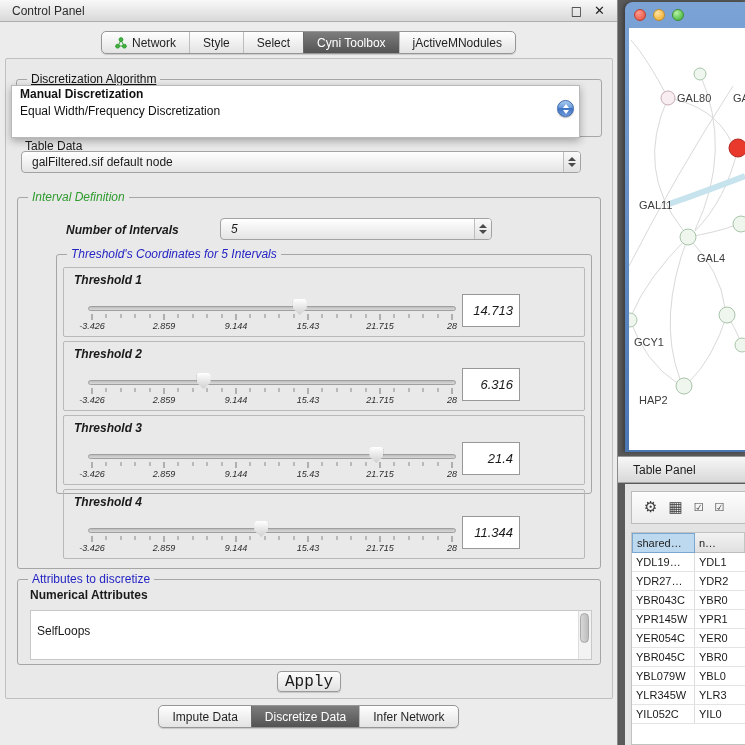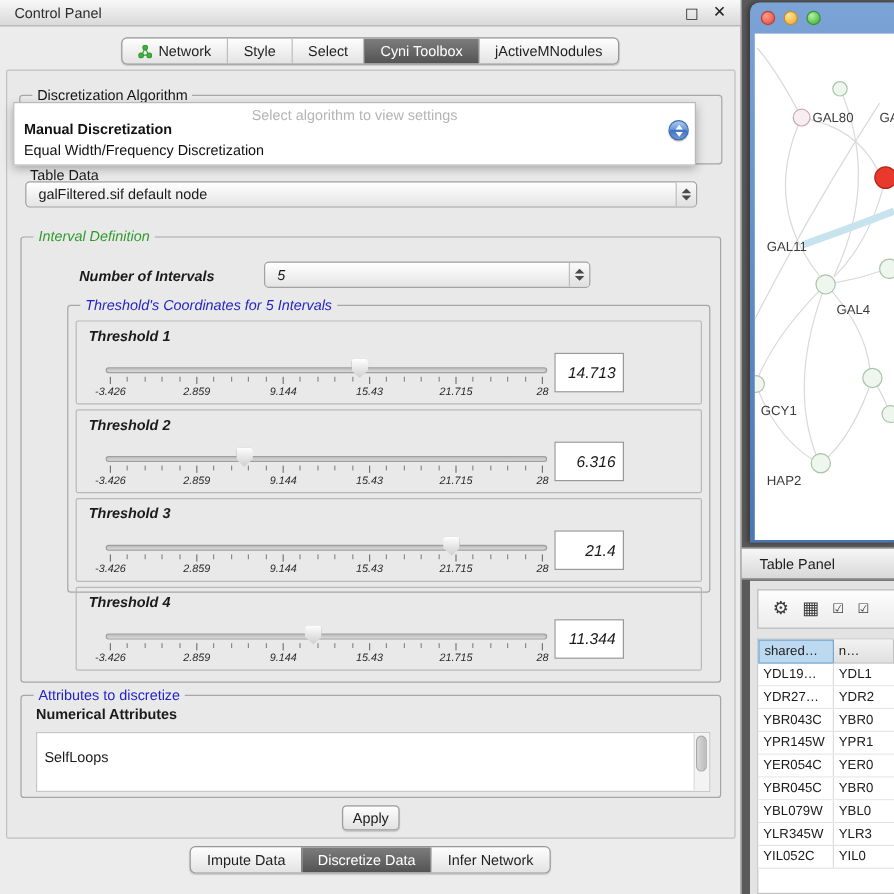--- a/index.html
+++ b/index.html
@@ -21,21 +21,21 @@
 .seg:first-child{border-left:none;}
 .seg.sel{background:linear-gradient(#7d7d7d,#535353);color:#fff;border-left-color:#6a6a6a;}
 .net-ico{display:flex;align-items:center;}
 
 .cp-content{position:absolute;left:5px;top:58px;width:608px;height:641px;background:#e9e9e9;border:1px solid #c0c0c0;border-radius:2px;}
 
 .group{position:absolute;border:1px solid #a6a6a6;border-radius:3px;}
 .group-title{position:absolute;top:-8px;left:10px;background:#e9e9e9;padding:0 4px;font-size:12px;line-height:15px;white-space:nowrap;}
 .gt-green{color:#2e9b2e;}
 .gt-blue{color:#2424c4;}
-.gt-black{color:#141414;}
+.gt-black{color:#141414;text-decoration:underline;}
 
 #discretization-group{left:10px;top:20px;width:586px;height:58px;}
 
 #algo-popup{position:absolute;left:5px;top:26px;width:569px;height:53px;background:#fff;border:1px solid #b9b9b9;box-shadow:0 3px 8px rgba(0,0,0,.3);z-index:20;}
 .pop-placeholder{text-align:center;color:#b4b4b4;font-size:12px;padding-top:3px;height:14px;line-height:14px;}
 .pop-item{font-size:12px;padding-left:8px;line-height:17px;color:#111;white-space:nowrap;}
 .pop-item.bold{font-weight:bold;}
 
 #algo-combo-btn{position:absolute;left:551px;top:41px;width:17px;height:17px;border-radius:50%;border:1px solid #3a67aa;background:linear-gradient(#a8caf2 0%,#6a9ada 45%,#3f74c2 50%,#6e9ad8 100%);z-index:30;display:flex;flex-direction:column;align-items:center;justify-content:center;gap:2px;box-shadow:0 1px 1px rgba(0,0,0,.3);}
 .bb-up{width:0;height:0;border-left:3px solid transparent;border-right:3px solid transparent;border-bottom:4px solid #fff;}
@@ -67,21 +67,21 @@
 .thr-value{position:absolute;left:398px;top:26px;width:58px;height:33px;background:#fff;border:1px solid #989898;font-size:13px;text-align:right;line-height:31px;padding-right:6px;}
 
 #attributes-group{left:11px;top:520px;width:584px;height:86px;}
 #attr-subtitle{position:absolute;left:12px;top:8px;font-size:12px;font-weight:bold;}
 #attr-list{position:absolute;left:12px;top:30px;width:562px;height:50px;background:#fff;border:1px solid #c8c8c8;overflow:hidden;}
 .list-item{font-size:12px;line-height:16px;padding-left:6px;white-space:nowrap;}
 .attr-items{padding-top:12px;}
 .vscroll{position:absolute;right:0;top:0;bottom:0;width:13px;background:#f3f3f3;border-left:1px solid #ddd;}
 .vthumb{position:absolute;left:1px;top:2px;width:9px;height:30px;background:linear-gradient(90deg,#d8d8d8,#bdbdbd);border:1px solid #a8a8a8;border-radius:5px;}
 
-#apply-btn{position:absolute;left:50%;top:612px;transform:translateX(-50%);width:48px;height:21px;border:1px solid #9a9a9a;border-radius:4px;background:linear-gradient(#fdfdfd,#e2e2e2);font-size:12px;display:flex;align-items:center;justify-content:center;box-shadow:0 1px 1px rgba(0,0,0,.15);}
+#apply-btn{position:absolute;left:50%;top:612px;transform:translateX(-50%);width:64px;height:21px;border:1px solid #9a9a9a;border-radius:4px;background:linear-gradient(#fdfdfd,#e2e2e2);font-size:16px;display:flex;align-items:center;justify-content:center;box-shadow:0 1px 1px rgba(0,0,0,.15);font-family:Liberation Mono, monospace;}
 
 
 #net-window{position:absolute;left:625px;top:2px;width:120px;height:450px;background:linear-gradient(180deg,#7ba3d6,#4a76b2);border-radius:8px 0 0 0;box-shadow:-2px 0 4px rgba(0,0,0,.35);}
 .traffic{display:flex;gap:7px;padding:7px 0 0 9px;}
 .tl{width:12px;height:12px;border-radius:50%;}
 .tl.red{background:radial-gradient(circle at 35% 30%,#ff9a8c,#ee6a5c 60%,#d14836);border:1px solid #b8402f;}
 .tl.yellow{background:radial-gradient(circle at 35% 30%,#ffe2a0,#f6be4f 60%,#dfa036);border:1px solid #c08e2c;}
 .tl.green{background:radial-gradient(circle at 35% 30%,#b8efa8,#64c956 60%,#47a53a);border:1px solid #3f8f34;}
 #net-canvas{position:absolute;left:4px;top:26px;width:116px;height:422px;background:#fff;overflow:hidden;}
 #net-canvas svg{display:block;}
@@ -145,21 +145,20 @@
       </div>
   </div>
 
   <div class="cp-content">
 
     <div class="group" id="discretization-group">
       <span class="group-title gt-black">Discretization Algorithm</span>
     </div>
 
     <div id="algo-popup">
-      <div class="pop-placeholder">Select algorithm to view settings</div>
       <div>
           <div class="pop-item bold">Manual Discretization</div>
           <div class="pop-item">Equal Width/Frequency Discretization</div>
         </div>
     </div>
 
     <div id="algo-combo-btn">
       <i class="bb-up"></i>
       <i class="bb-dn"></i>
     </div>

